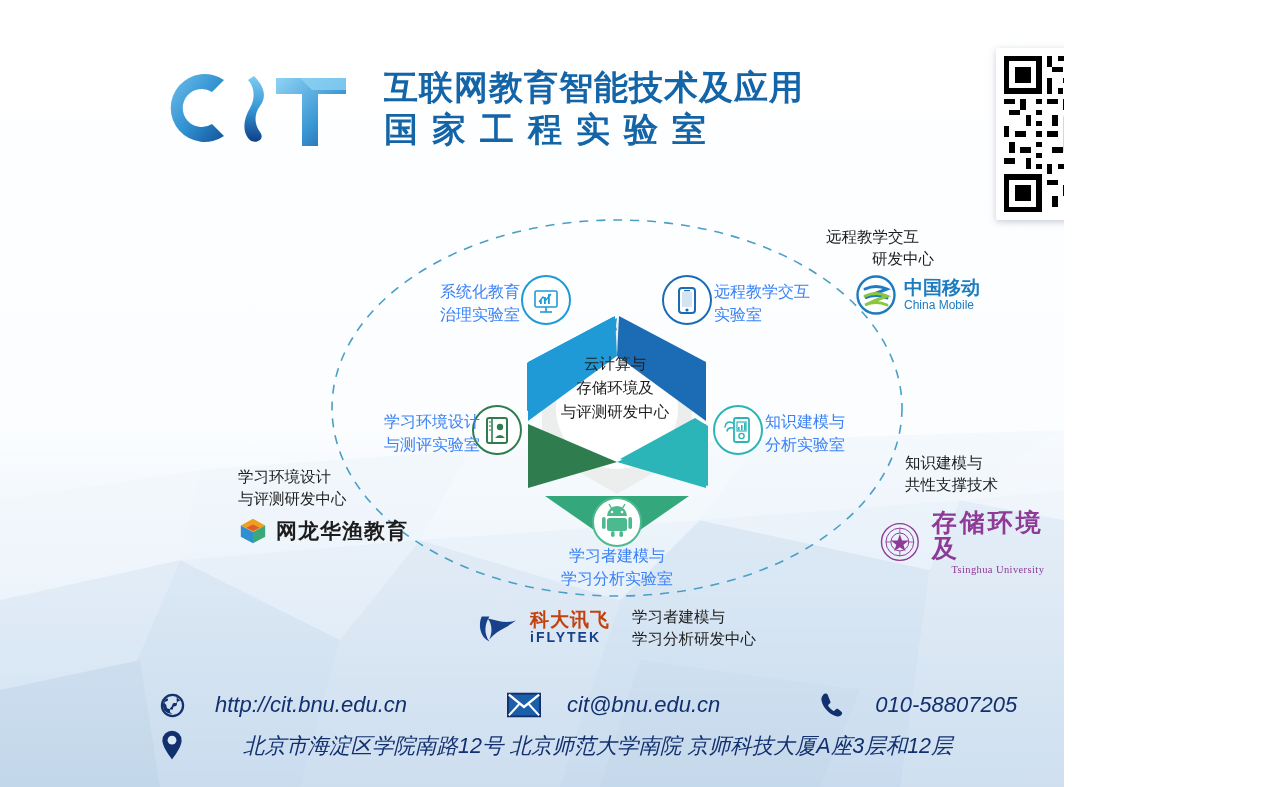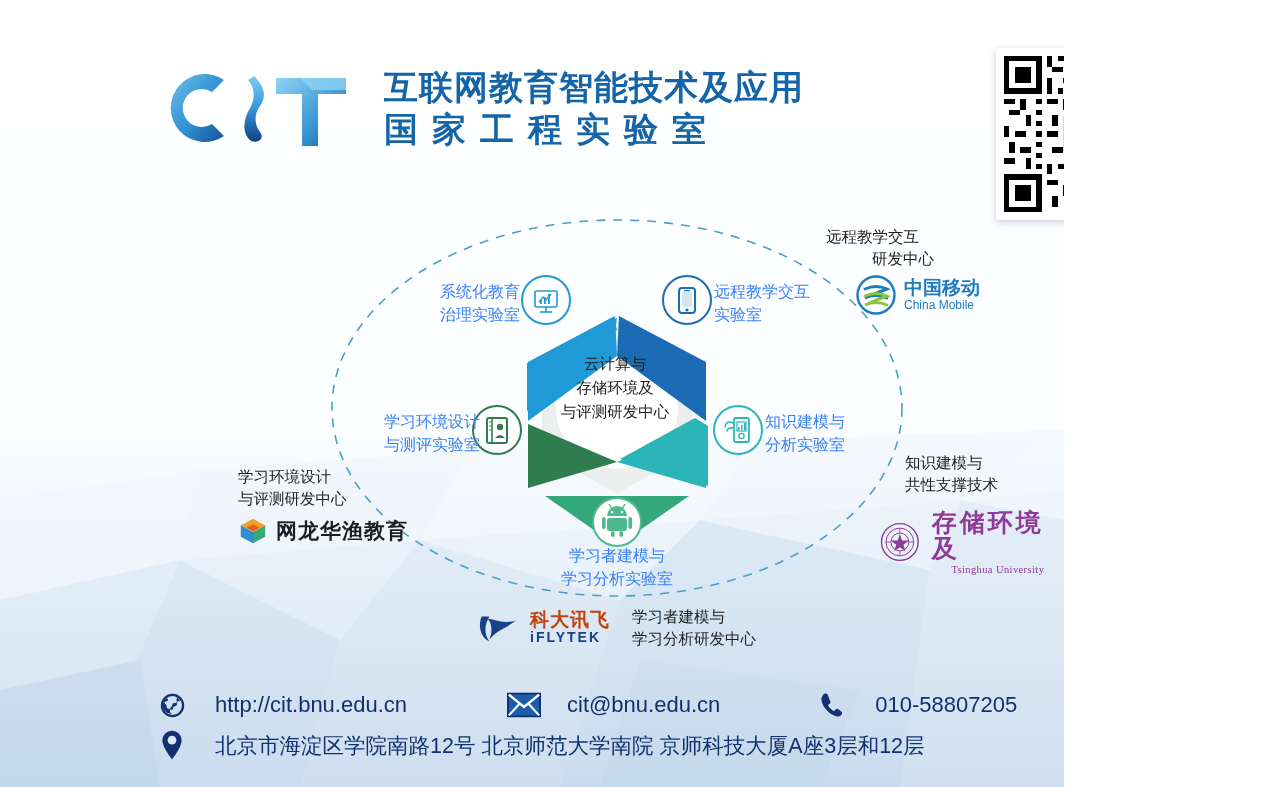--- a/index.html
+++ b/index.html
@@ -88,28 +88,28 @@
     font-size: 15.5px; color: #1d1d1d;
     line-height: 1.42; white-space: nowrap;
   }
   .partner .prow {
     display: flex; align-items: center; gap: 8px;
     margin-top: 5px;
   }
   
   #footer {
     position: absolute; left: 0; bottom: 22px;
-    width: 1280px; z-index: 7;
+    width: 1280px; z-index: 7; font-style: italic;
   }
   .frow {
     display: flex; align-items: center;
     color: #12306e; font-size: 22px;
   }
   #frow1 { margin-left: 155px; height: 40px; }
-  #frow2 { margin-left: 155px; height: 40px; }
+  #frow2 { margin-left: 155px; height: 40px; gap: 28px; }
   .ficon { width: 34px; display: flex; justify-content: center; align-items:center; }
   .ftext { margin-left: 26px; white-space: nowrap; }
   .fgap-mail { margin-left: 100px; }
   .fgap-phone { margin-left: 95px; }
   .addr-text { margin-left: 26px; font-size: 21.5px; white-space: nowrap; }
 </style>
 </head>
 <body>
 
 <div id="poster">

